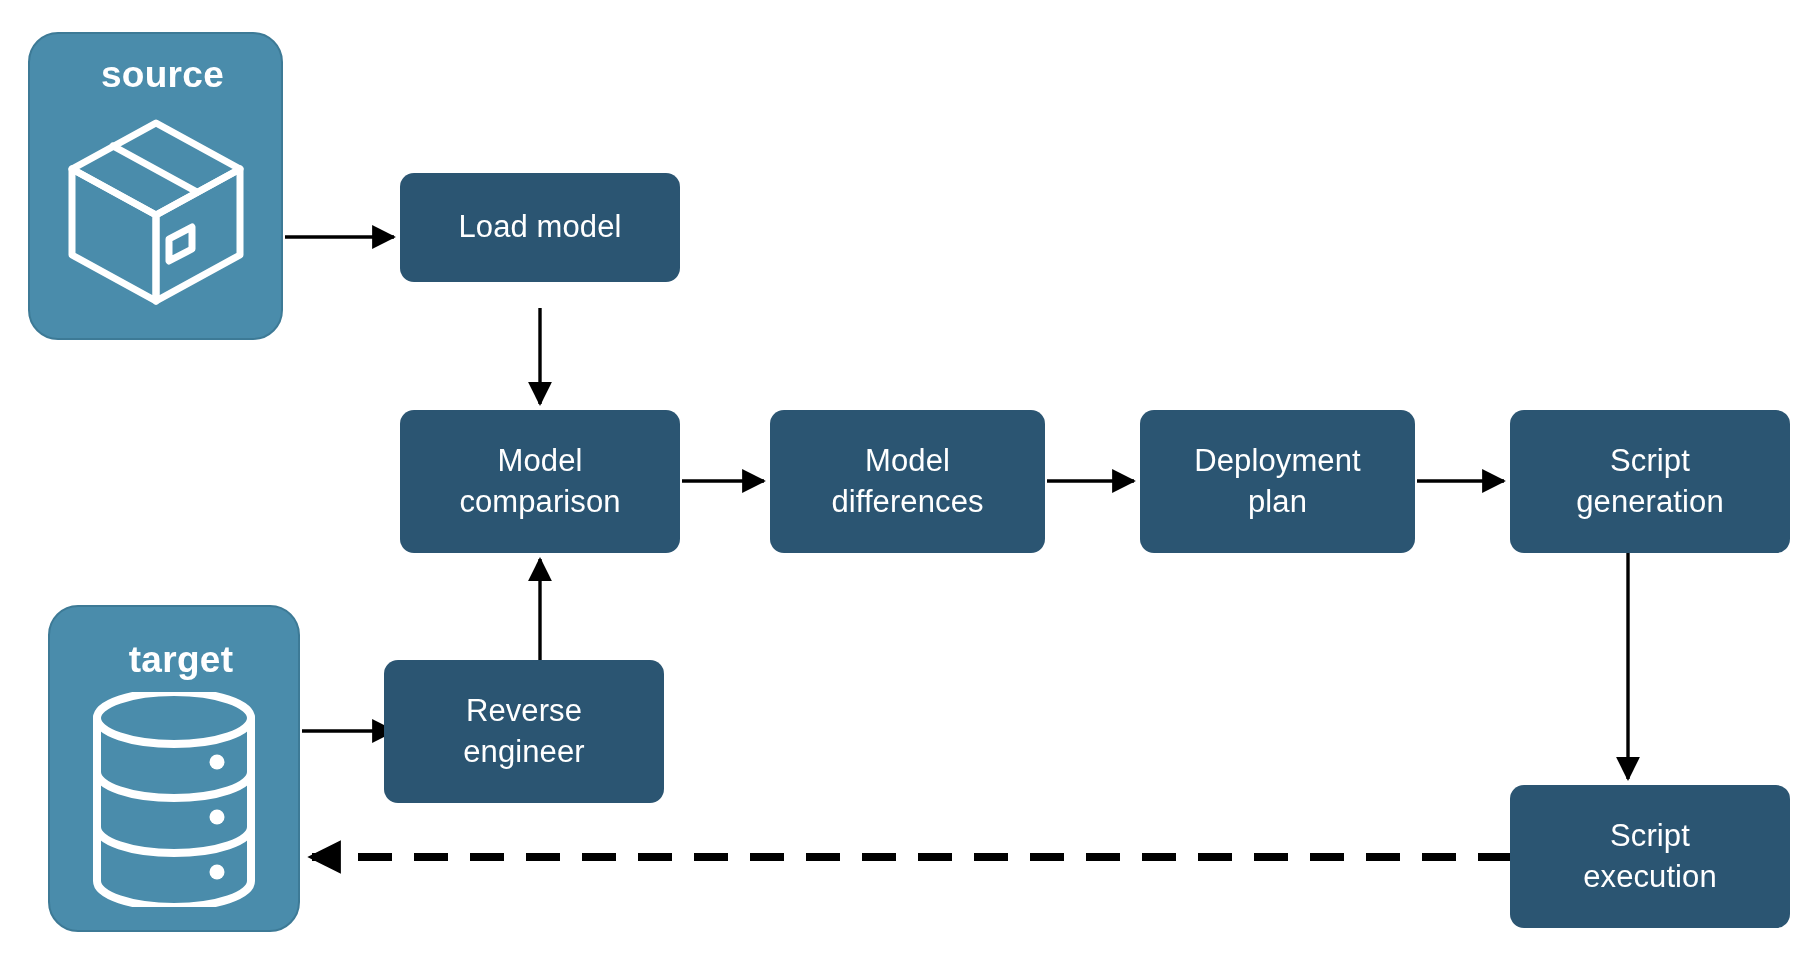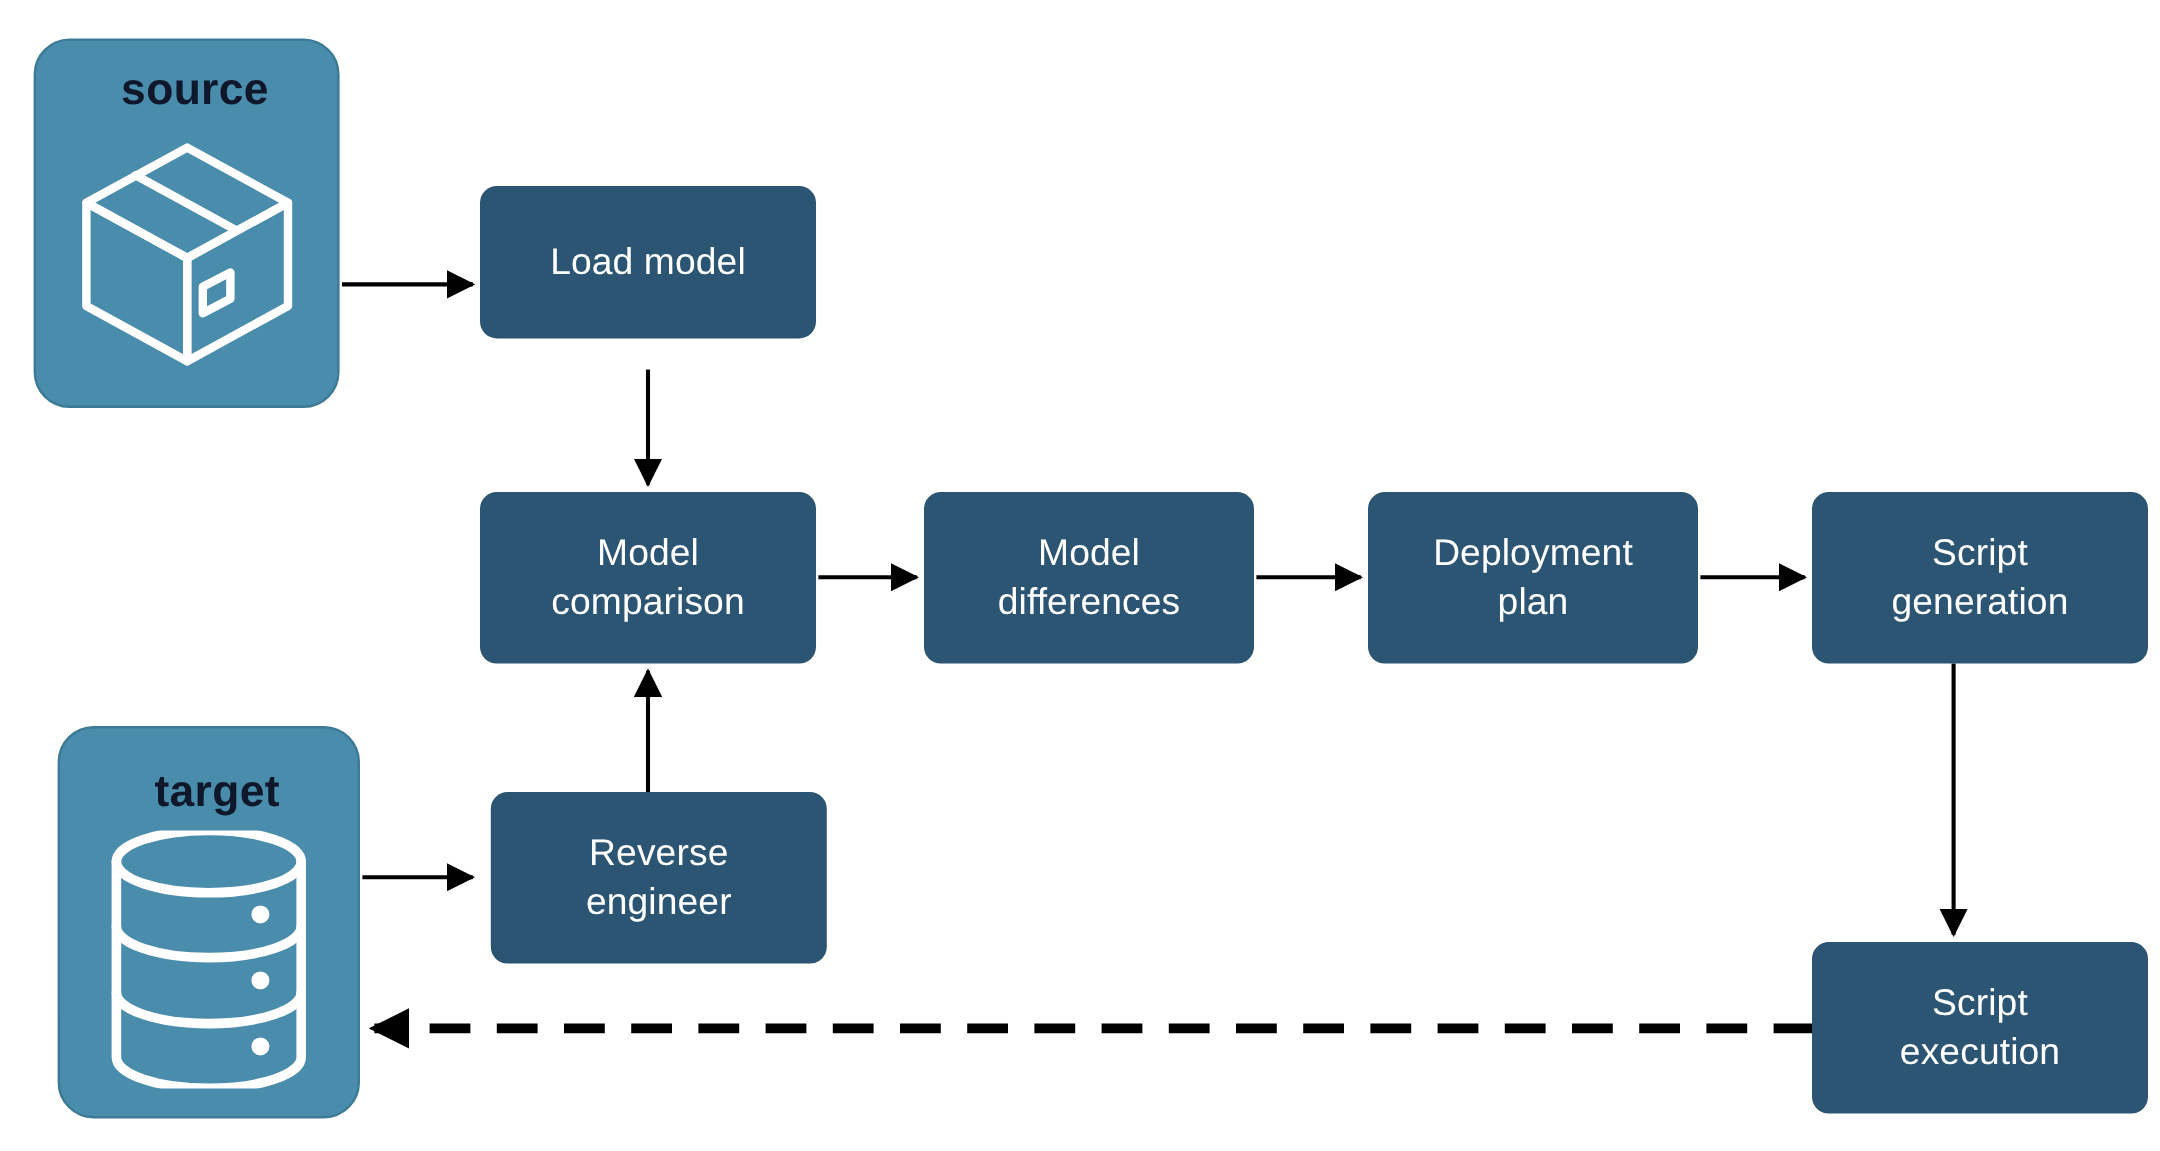--- a/index.html
+++ b/index.html
@@ -48,21 +48,21 @@
     border: 2px solid #3d7a96;
     border-radius: 30px;
     flex-direction: column;
     justify-content: flex-start;
   }
   .endpoint-label {
     font-weight: bold;
     font-size: 37px;
     line-height: 1;
     letter-spacing: 0.3px;
-    color: #0f172a;
+    color: #ffffff;
     margin-left: 14px;
   }
   .endpoint-icon {
     display: block;
   }
   .process-label {
     display: block;
     padding: 0 10px;
     white-space: pre-line;
   }
@@ -150,21 +150,21 @@
 
         <path d="M8 135 A77 26 0 0 0 162 135"></path>
 
         <circle cx="128" cy="70" r="7.5" fill="#ffffff" stroke="none"></circle>
         <circle cx="128" cy="125" r="7.5" fill="#ffffff" stroke="none"></circle>
         <circle cx="128" cy="180" r="7.5" fill="#ffffff" stroke="none"></circle>
       </svg>
     </span>
   </div>
 
-  <div class="node process" style="left:400px; top:155px; width:280px; height:127px;">
+  <div class="node process" style="left:400px; top:173px; width:280px; height:109px;">
     <span class="process-label">Load model</span>
   </div>
 
   <div class="node process" style="left:400px; top:410px; width:280px; height:143px;">
     <span class="process-label">Model
 comparison</span>
   </div>
 
   <div class="node process" style="left:770px; top:410px; width:275px; height:143px;">
     <span class="process-label">Model
@@ -174,21 +174,21 @@
   <div class="node process" style="left:1140px; top:410px; width:275px; height:143px;">
     <span class="process-label">Deployment
 plan</span>
   </div>
 
   <div class="node process" style="left:1510px; top:410px; width:280px; height:143px;">
     <span class="process-label">Script
 generation</span>
   </div>
 
-  <div class="node process" style="left:409px; top:660px; width:280px; height:143px;">
+  <div class="node process" style="left:384px; top:660px; width:280px; height:143px;">
     <span class="process-label">Reverse
 engineer</span>
   </div>
 
   <div class="node process" style="left:1510px; top:785px; width:280px; height:143px;">
     <span class="process-label">Script
 execution</span>
   </div>
 
 </div>

